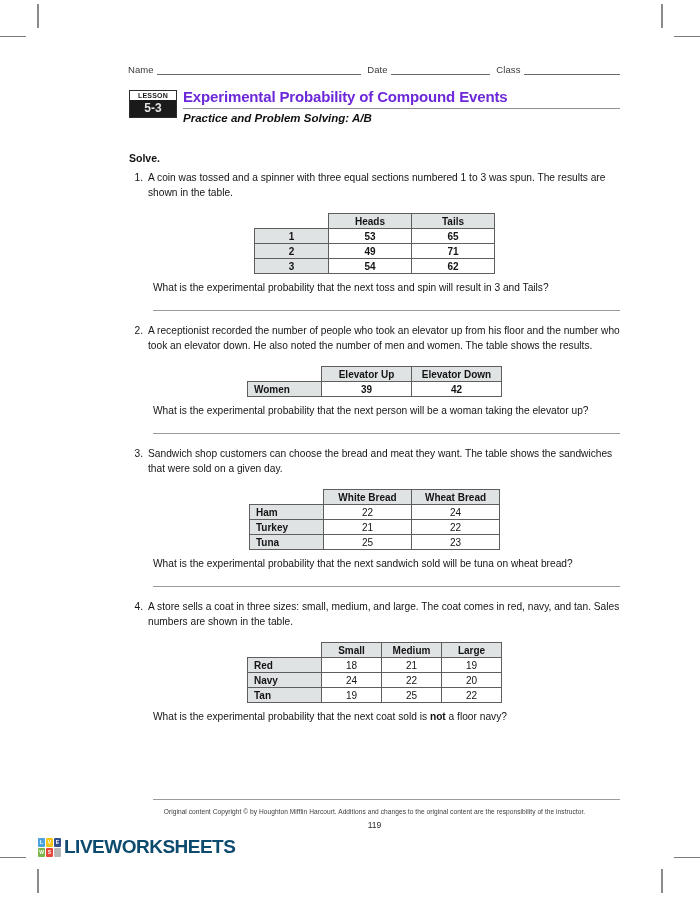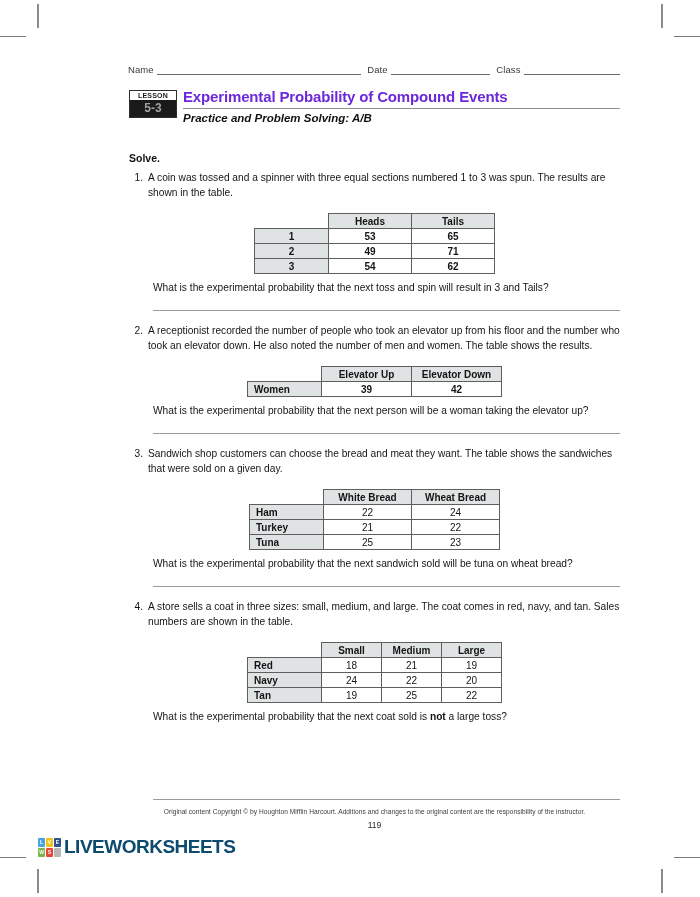--- a/index.html
+++ b/index.html
@@ -77,21 +77,21 @@
   }
   .badge .b-top {
     font-size: 7px;
     font-weight: bold;
     letter-spacing: .2px;
     padding: 1px 0 1px;
     color: #1a1a1a;
   }
   .badge .b-bot {
     background: #1a1a1a;
-    color: #a3a3a3;
+    color: #e5e5e5;
     font-size: 12px;
     font-weight: bold;
     line-height: 14px;
     padding: 1px 0 2px;
   }
 
   .title-block {
     position: absolute;
     left: 183px;
     top: 88px;
@@ -461,21 +461,21 @@
           </tr>
           <tr>
             <td class="rowhead left">Tan</td>
             <td class="val plain">19</td>
             <td class="val plain">25</td>
             <td class="val plain">22</td>
           </tr>
         </tbody>
           </table>
       </div>
-      <div class="p-tail"><span>What is the experimental probability that the next coat sold is </span><b>not</b><span> a large toss?</span></div>
+      <div class="p-tail"><span>What is the experimental probability that the next coat sold is </span><b>not</b><span> a floor navy?</span></div>
     </div>
 
   </div>
 
   <div class="footer-rule"></div>
   <div class="copyright">Original content Copyright © by Houghton Mifflin Harcourt. Additions and changes to the original content are the responsibility of the instructor.</div>
   <div class="pagenum">119</div>
 
   <div class="lw-logo">
     <div class="lw-mark">

